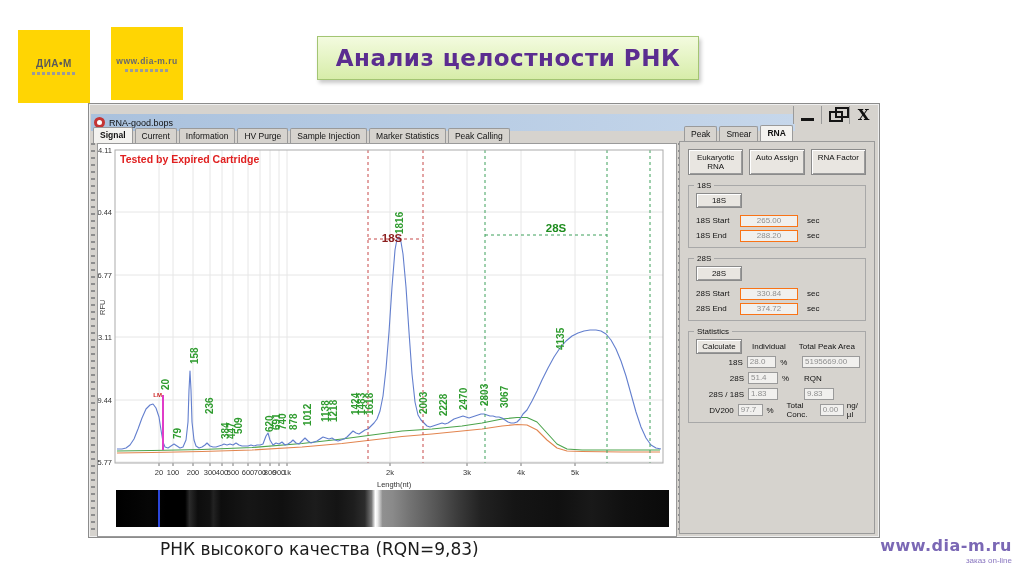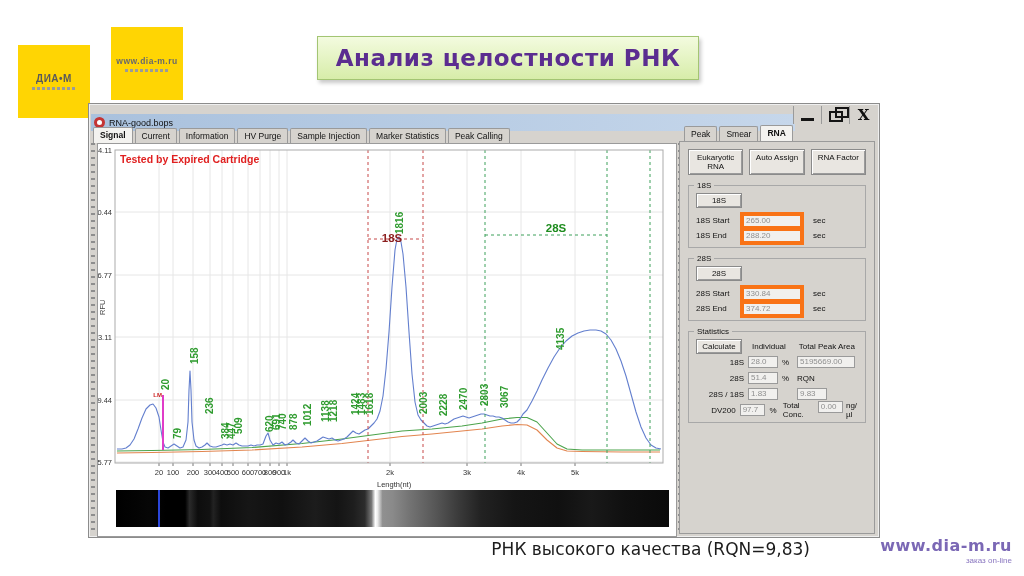--- a/index.html
+++ b/index.html
@@ -1,21 +1,21 @@
 <!DOCTYPE html>
 <html><head>
 <meta charset="utf-8">
 <style>
   html,body{margin:0;padding:0;}
   body{width:1024px;height:576px;position:relative;background:#fff;overflow:hidden;
        font-family:"Liberation Sans","DejaVu Sans",sans-serif;color:#111;}
 
   
   .logo{position:absolute;background:#ffd503;display:flex;flex-direction:column;align-items:center;justify-content:center;}
-  .logo--1{left:18px;top:45px;width:72px;height:73px;}
+  .logo--1{left:18px;top:30px;width:72px;height:73px;}
   .logo--2{left:111px;top:27px;width:72px;height:73px;}
   .logo-title{font-size:10px;font-weight:bold;color:#5a5a5a;letter-spacing:.5px;white-space:nowrap;}
   .logo--2 .logo-title{font-size:8.5px;color:#6a6a6a;}
   .logo-tagline{margin-top:3px;width:44px;height:3px;
     background:repeating-linear-gradient(90deg,#9a9a9a 0 3px,transparent 3px 5px);}
   .banner{position:absolute;left:317px;top:36px;width:380px;height:42px;
     background:linear-gradient(#f3fbdf,#d7eda9);border:1px solid #a3c573;border-radius:0;
     box-shadow:2px 3px 4px rgba(0,0,0,.22);display:flex;align-items:center;justify-content:center;
     font-family:"DejaVu Sans",sans-serif;font-size:23px;font-weight:bold;color:#5b2d90;letter-spacing:.5px;}
 
@@ -57,35 +57,35 @@
   .rpanel-box{position:absolute;left:0;top:16px;width:194px;height:391px;border:1px solid #9a9a9a;background:#d6d3ce;}
   .rp-buttons{display:flex;gap:6px;margin:7px 8px 0;}
   .btn{font-size:8px;background:#e9e6e1;border:1px solid #8a8a8a;
     box-shadow:inset 1px 1px 0 #fff,inset -1px -1px 0 #9b9b9b;padding:3px 2px;flex:1;text-align:center;cursor:default;}
   .group{position:relative;margin:10px 8px 0;border:1px solid #a8a8a8;padding:6px 5px 4px 7px;}
   .group-legend{position:absolute;top:-5px;left:5px;background:#d6d3ce;font-size:8px;padding:0 3px;}
   .small-btn{display:block;width:44px;font-size:8px;text-align:center;background:#e9e6e1;border:1px solid #8a8a8a;
     box-shadow:inset 1px 1px 0 #fff,inset -1px -1px 0 #9b9b9b;padding:2px 0;margin:1px 0 5px;cursor:default;}
   .frow{display:flex;align-items:center;height:15px;font-size:8px;}
   .flabel{width:44px;}
-  .finput{width:52px;height:10px;background:#f1f0ee;border:4px solid #f97316;font-size:8px;color:#8f8f8f;
-    padding:0 2px;line-height:10px;overflow:hidden;white-space:nowrap;}
+  .finput{width:52px;height:10px;background:#f1f0ee;border:1px solid #f97316;font-size:8px;color:#8f8f8f;
+    padding:0 2px;line-height:10px;overflow:hidden;white-space:nowrap;text-align:center;}
   .funit{margin-left:9px;}
   .stat-head{display:flex;align-items:center;font-size:8px;height:16px;}
   .srow{display:flex;align-items:center;height:16px;font-size:8px;}
   .slabel{width:48px;text-align:right;margin-right:4px;white-space:nowrap;}
   .sinput{width:24px;height:10px;background:#f1f0ee;border:1px solid #9a9a9a;font-size:8px;color:#8f8f8f;
     padding:0 2px;line-height:10px;overflow:hidden;white-space:nowrap;}
   .spct{width:10px;margin-left:4px;}
-  .sright{margin-left:5px;display:flex;align-items:flex-start;}
+  .sright{margin-left:12px;display:flex;align-items:center;}
   .swide{width:52px;}
   .snarrow{width:24px;}
 
   
-  .caption{position:absolute;left:160px;top:539px;width:650px;text-align:right;
+  .caption{position:absolute;left:160px;top:539px;width:650px;text-align:left;
     font-family:"DejaVu Sans",sans-serif;font-size:17px;color:#1c1c1c;}
   .site{position:absolute;right:12px;top:536px;text-align:right;color:#7b68b5;}
   .site-main{font-family:"DejaVu Sans",sans-serif;font-size:16px;font-weight:bold;letter-spacing:.5px;}
   .site-sub{font-size:8px;margin-top:1px;color:#8a77c0;}
 </style>
 </head>
 <body>
 
 <div class="logo logo--1">
   <div class="logo-title">ДИА•М</div>

